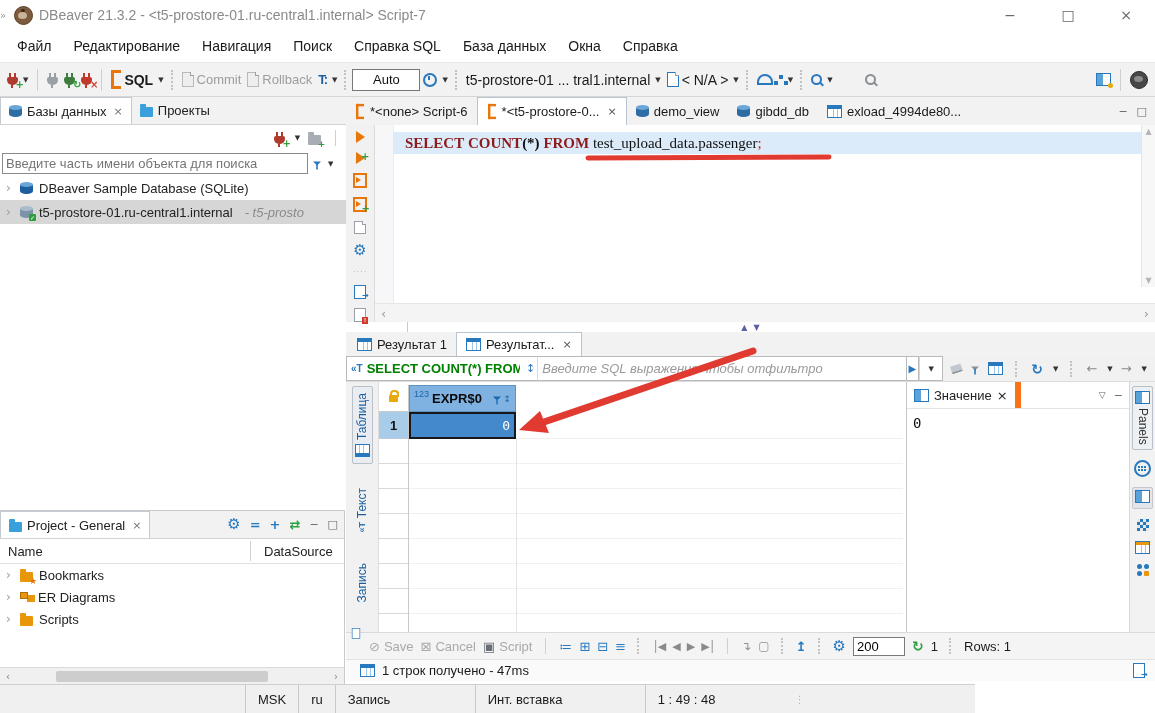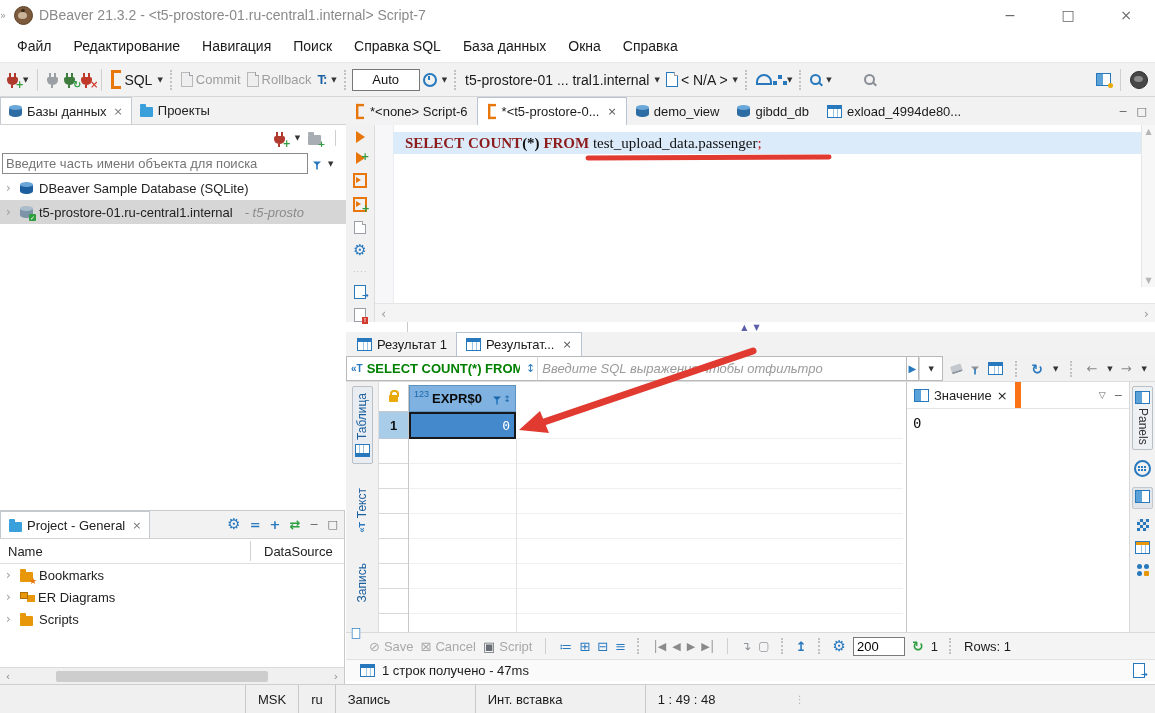--- a/index.html
+++ b/index.html
@@ -32,21 +32,21 @@
   .glabel{color:#9d9d9d;font-size:13px;}
   .autobox{width:66px;height:20px;border:1px solid #777;background:#fff;text-align:center;line-height:20px;font-size:13px;color:#111;}
   
   .plug{position:relative;width:11px;height:8px;border-radius:2px 2px 5px 5px;background:currentColor;margin-top:3px;}
   .plug::before{content:"";position:absolute;top:-4px;left:2px;width:2px;height:4px;background:currentColor;box-shadow:5px 0 0 currentColor;}
   .plug::after{content:"";position:absolute;bottom:-3px;left:4px;width:2px;height:3px;background:currentColor;}
   .badge{position:absolute;right:-6px;bottom:-5px;font-size:10px;font-weight:bold;line-height:1;}
   .b-green{color:#2e9e3e;} .b-red{color:#d23b2e;}
   
   .bracket{width:7px;height:13px;border:3px solid #e8760a;border-right:none;display:inline-block;}
-  .sqlword{font-weight:normal;color:#1a1a1a;font-size:14px;}
+  .sqlword{font-weight:bold;color:#1a1a1a;font-size:14px;}
   
   .doc{width:10px;height:13px;background:#fff;border:1px solid #9aa0a6;position:relative;display:inline-block;}
   .doc.blue{border-color:#2878be;}
   .doc.dim{border-color:#b9b9b9;background:#eee;}
   .doc .corner{position:absolute;right:-1px;top:-1px;width:3px;height:3px;background:#f2f2f2;border-left:1px solid #9aa0a6;border-bottom:1px solid #9aa0a6;}
   .doc .bang{position:absolute;right:-3px;bottom:-3px;width:6px;height:7px;background:#d23b2e;color:#fff;font-size:6px;line-height:7px;text-align:center;font-weight:bold;}
   .doc .darr{position:absolute;right:-4px;bottom:-2px;color:#2878be;font-size:8px;font-weight:bold;}
   .txn{font-weight:bold;color:#1b5f9e;font-size:13px;letter-spacing:-1px;}
   .clockic{width:10px;height:10px;border:2px solid #2878be;border-radius:50%;position:relative;}
   .clockic::after{content:"";position:absolute;left:3px;top:1px;width:2px;height:4px;background:#2878be;}
@@ -213,21 +213,21 @@
   .fetchbox{width:44px;height:17px;border:1px solid #7a7a7a;background:#fff;font-size:13px;text-align:left;padding:0 3px;font-family:"Liberation Sans",sans-serif;}
   .greeni{color:#2ea043;font-weight:bold;font-size:14px;}
   .rowslbl{color:#1a1a1a;}
   .minidoc{position:absolute;left:2px;top:-7px;}
   
   .sline{left:0;top:562px;width:809px;height:22px;background:#fafafa;border-top:1px solid #e2e2e2;display:flex;align-items:center;gap:7px;padding:0 10px 0 14px;box-sizing:border-box;}
   .sline .txt{color:#1a1a1a;}
   .sline .right{margin-left:auto;}
 
   
-  .statusbar{left:0;top:684px;width:1155px;height:29px;background:#f0f0f0;border-top:1px solid #cfcfcf;display:flex;align-items:stretch;box-sizing:border-box;font-size:13px;color:#1a1a1a;}
+  .statusbar{left:0;top:684px;width:975px;height:29px;background:#f0f0f0;border-top:1px solid #cfcfcf;display:flex;align-items:stretch;box-sizing:border-box;font-size:13px;color:#1a1a1a;}
   .sseg{border-right:1px solid #c8c8c8;display:flex;align-items:center;padding:0 12px;}
   .sfill{width:245px;border-right:1px solid #c8c8c8;}
   .shandle{display:flex;align-items:center;color:#b5b5b5;padding:0 10px;font-size:10px;}
 
   
   .annot{left:0;top:0;width:1155px;height:713px;pointer-events:none;z-index:60;}
 </style>
 </head>
 <body>
 

